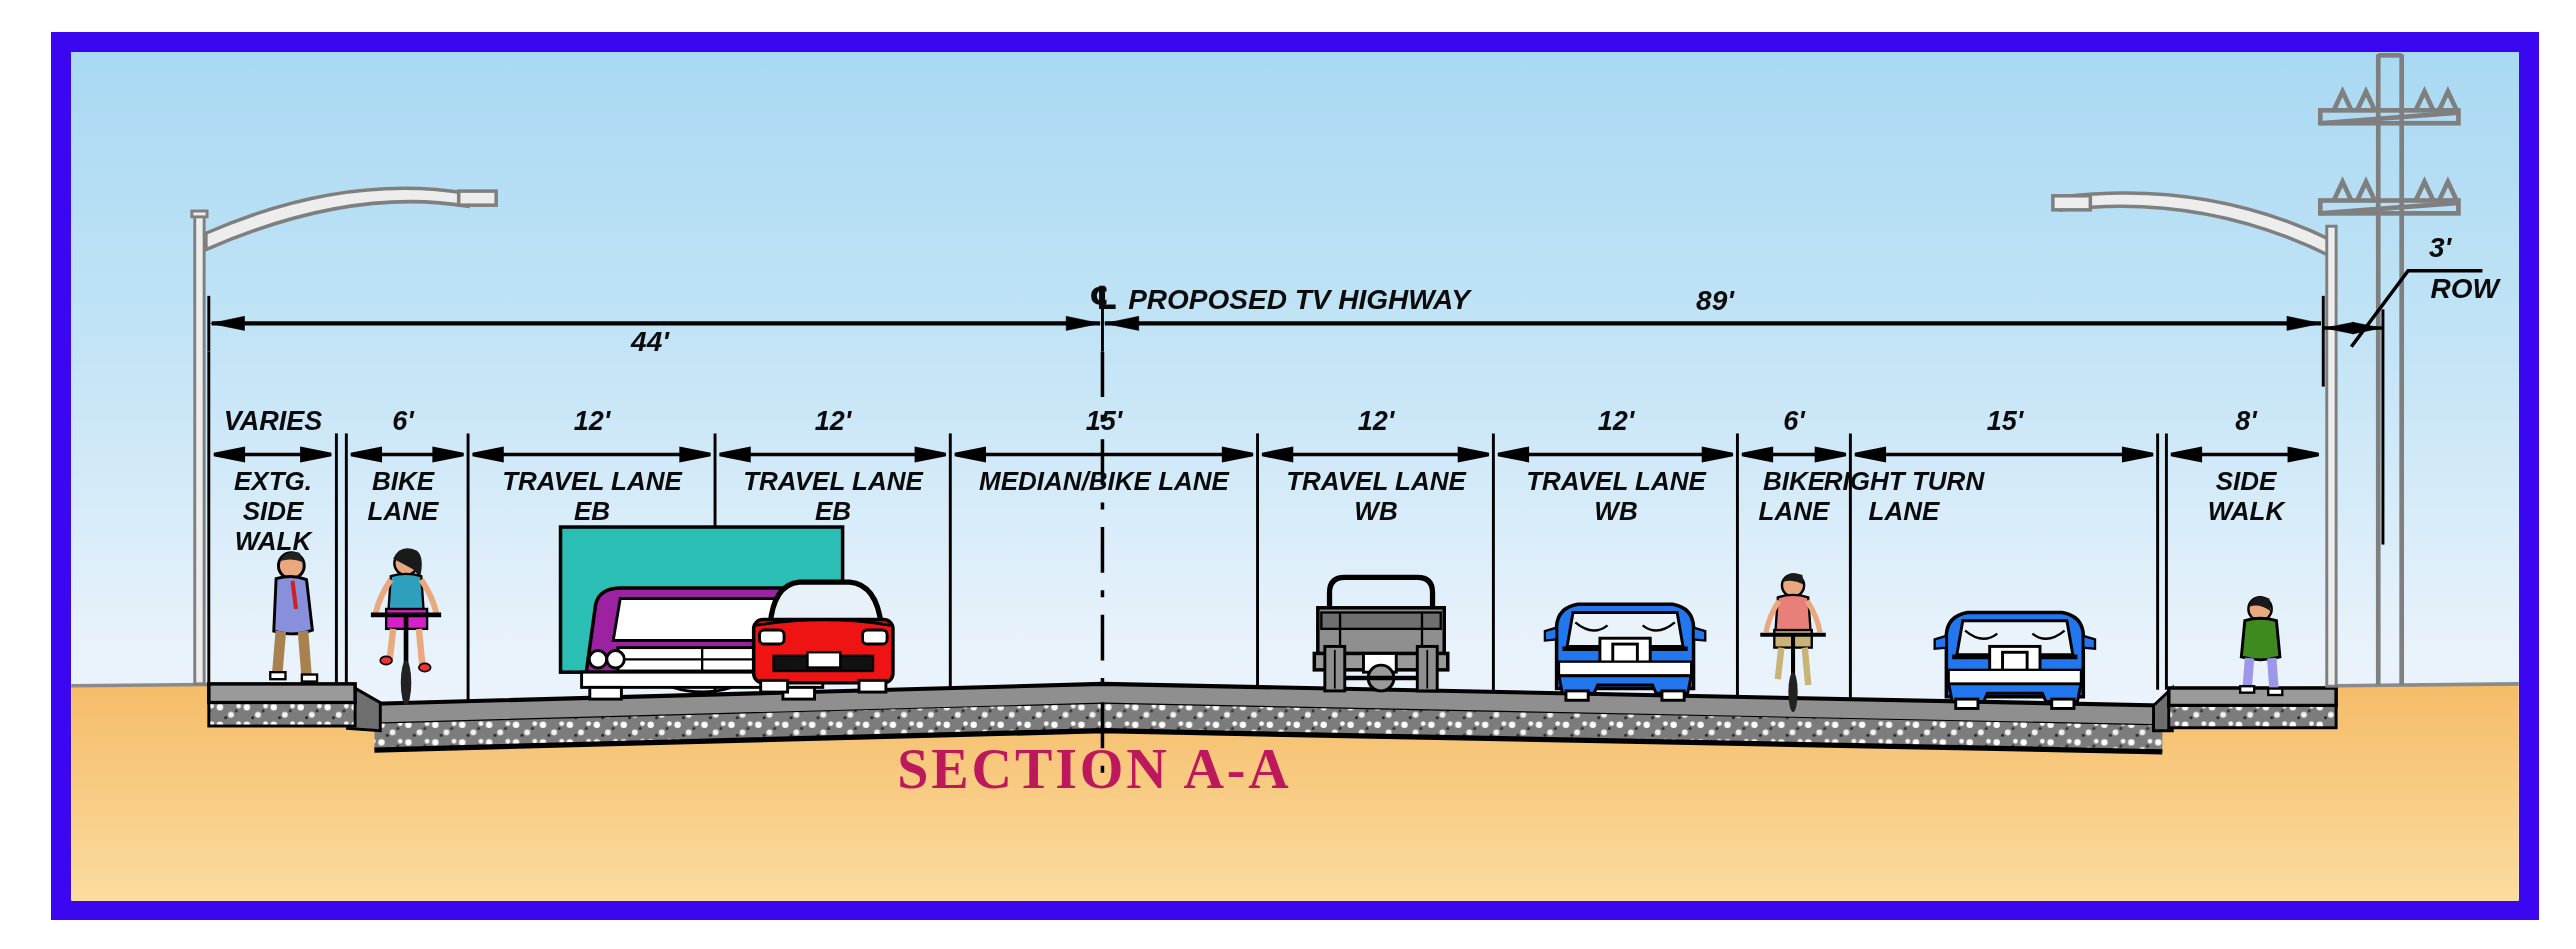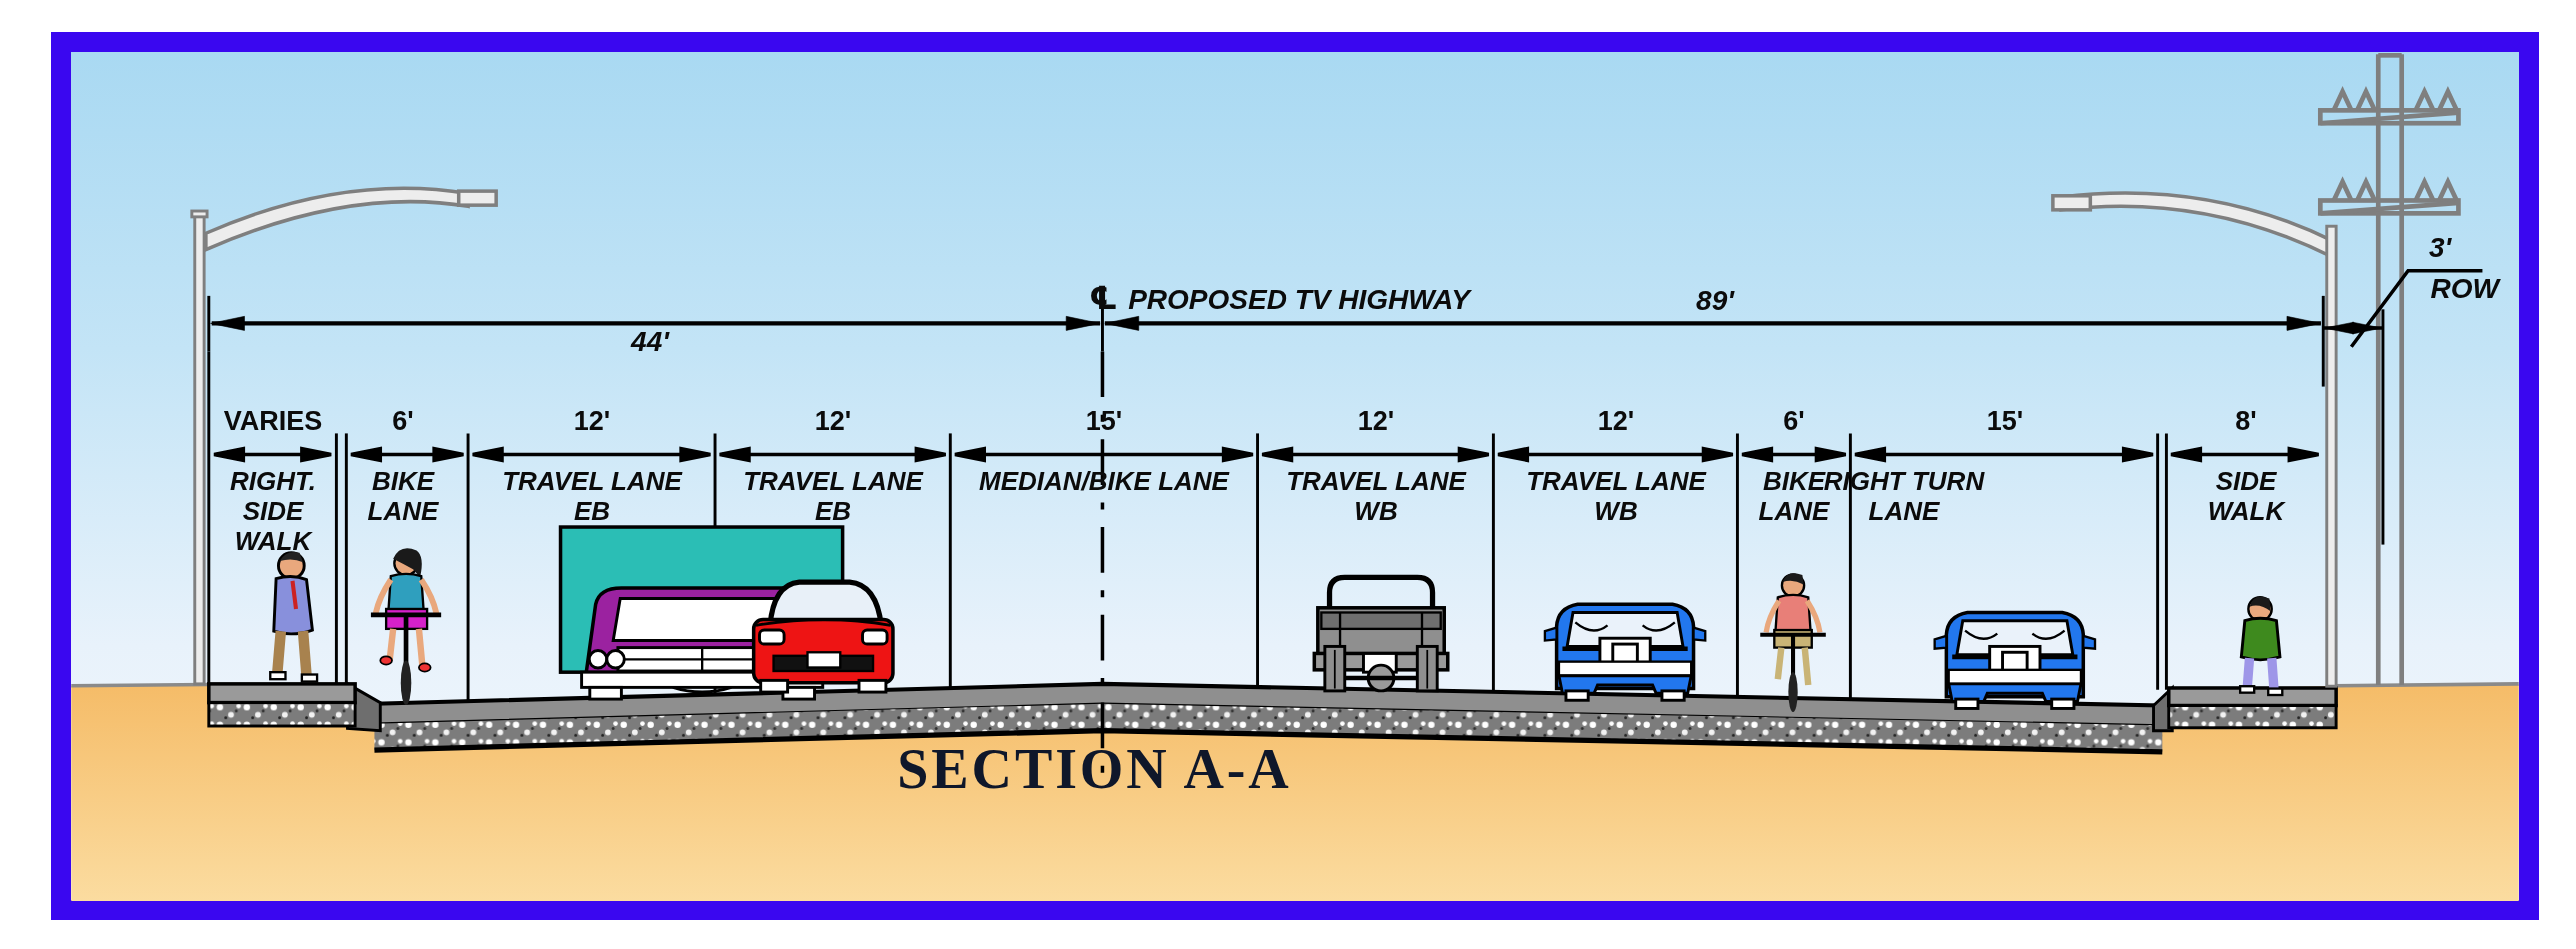--- a/index.html
+++ b/index.html
@@ -4,28 +4,28 @@
 <style>
   html,body{margin:0;padding:0;background:#ffffff;}
   body{width:2576px;height:950px;position:relative;overflow:hidden;
        font-family:"Liberation Sans",sans-serif;}
   .frame{position:absolute;left:51px;top:32px;width:2448px;height:848px;
          border:20.5px solid #3A07F0;
          background:linear-gradient(180deg,#A9D9F2 0%,#C3E4F6 35%,#E8F2FB 70%,#F5F9FE 100%);}
   .art{position:absolute;left:71px;top:53px;width:2448px;height:848px;}
   .lbl{position:absolute;color:#0b0b0b;white-space:nowrap;}
   .dim{font-style:italic;font-weight:700;font-size:28px;}
-  .lane-width{font-weight:700;font-size:27px;
+  .lane-width{font-style:italic;font-weight:700;font-size:27px;
               transform:translateX(-50%);text-align:center;}
   .lane-name{font-style:italic;font-weight:700;font-size:26px;line-height:30px;
              transform:translateX(-50%);text-align:center;white-space:pre-line;}
   .cl-sym{font-family:"DejaVu Sans",sans-serif;font-style:normal;font-weight:700;
           font-size:32px;margin-right:10.5px;}
   .title{font-family:"Liberation Serif",serif;font-weight:700;font-size:56px;
-         letter-spacing:2.9px;color:#0f172a;}
+         letter-spacing:2.9px;color:#be185d;}
 </style>
 </head>
 <body>
 
 <div class="frame"></div>
 
 <svg class="art" viewBox="122 90 4182 1449" xmlns="http://www.w3.org/2000/svg">
   <defs>
     <linearGradient id="sandG" x1="0" y1="1170" x2="0" y2="1539" gradientUnits="userSpaceOnUse">
       <stop offset="0" stop-color="#F5BC68"></stop>
@@ -277,21 +277,21 @@
 <div class="lbl lane-width" style="left:403px;top:406px;">6'</div>
 <div class="lbl lane-width" style="left:592px;top:406px;">12'</div>
 <div class="lbl lane-width" style="left:833px;top:406px;">12'</div>
 <div class="lbl lane-width" style="left:1104px;top:406px;">15'</div>
 <div class="lbl lane-width" style="left:1376px;top:406px;">12'</div>
 <div class="lbl lane-width" style="left:1616px;top:406px;">12'</div>
 <div class="lbl lane-width" style="left:1794px;top:406px;">6'</div>
 <div class="lbl lane-width" style="left:2005px;top:406px;">15'</div>
 <div class="lbl lane-width" style="left:2246px;top:406px;">8'</div>
 
-<div class="lbl lane-name" style="left:273px;top:466px;">RIGHT.
+<div class="lbl lane-name" style="left:273px;top:466px;">EXTG.
 SIDE
 WALK</div>
 <div class="lbl lane-name" style="left:403px;top:466px;">BIKE
 LANE</div>
 <div class="lbl lane-name" style="left:592px;top:466px;">TRAVEL LANE
 EB</div>
 <div class="lbl lane-name" style="left:833px;top:466px;">TRAVEL LANE
 EB</div>
 <div class="lbl lane-name" style="left:1104px;top:466px;">MEDIAN/BIKE LANE</div>
 <div class="lbl lane-name" style="left:1376px;top:466px;">TRAVEL LANE

